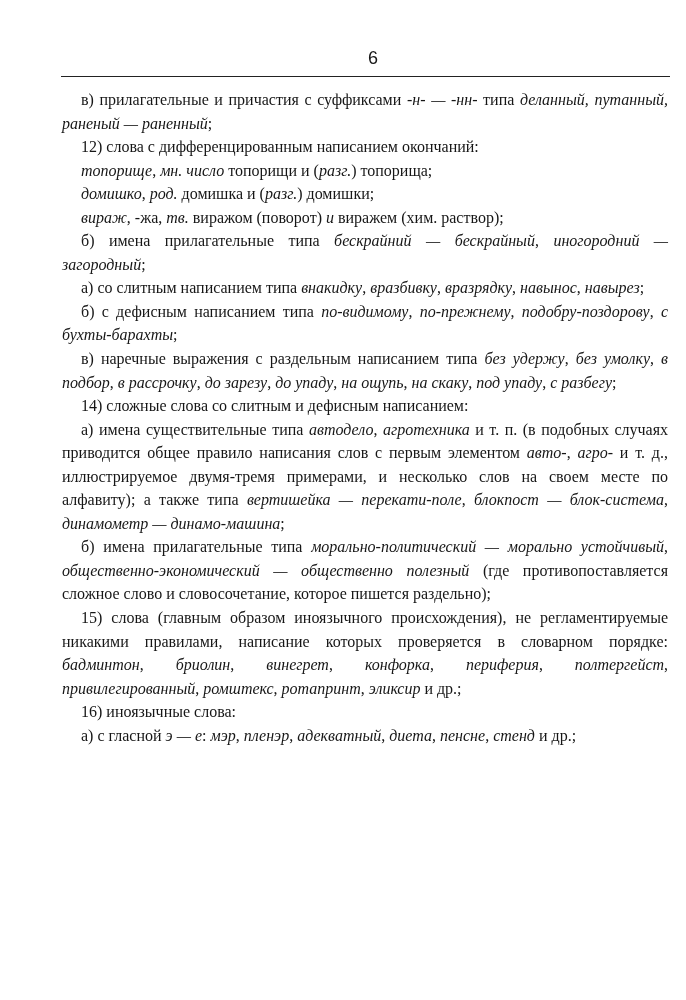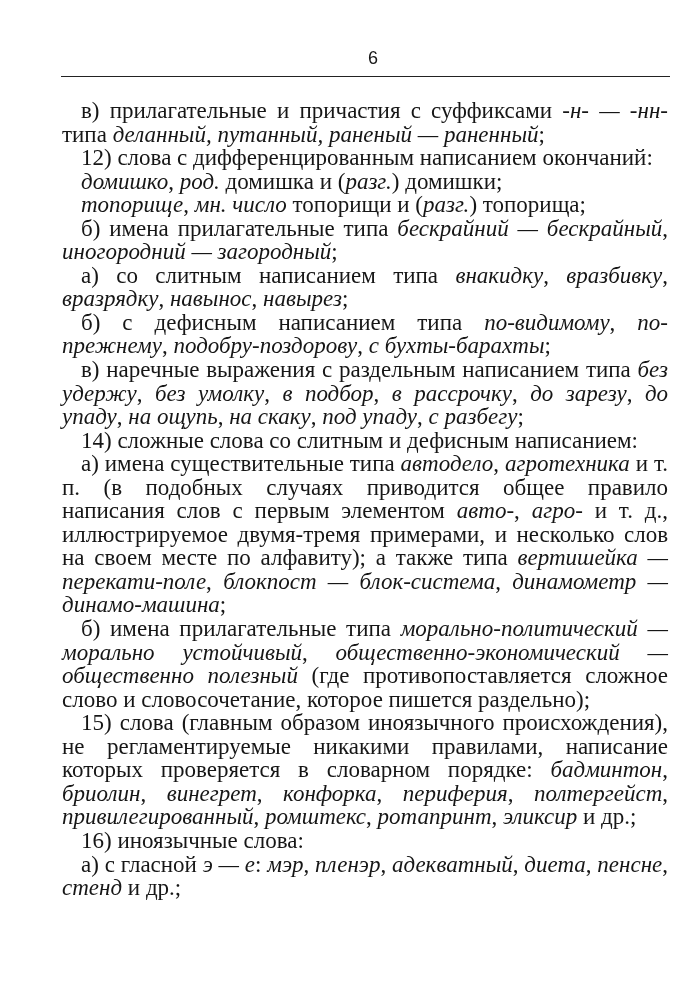--- a/index.html
+++ b/index.html
@@ -1,33 +1,34 @@
 <!DOCTYPE html>
 <html><head>
 <meta charset="utf-8">
 <style>
   html, body { margin: 0; padding: 0; background: #ffffff; }
   body { width: 686px; height: 1000px; position: relative; overflow: hidden; color: #161616; }
   .page-num { position: absolute; top: 48px; left: 0; width: 686px; padding-left: 60px; box-sizing: border-box; text-align: center; font-family: "Liberation Sans", sans-serif; font-size: 18px; }
   .rule { position: absolute; top: 76px; left: 61px; width: 609px; height: 0; border-top: 1.6px solid #222; }
-  .body-text { position: absolute; top: 88px; left: 62px; width: 606px; font-family: "Liberation Serif", serif; font-size: 23px; line-height: 23.55px; margin-top: 11px; }
+  .body-text { position: absolute; top: 88px; left: 62px; width: 606px; font-family: "Liberation Serif", serif; font-size: 16px; line-height: 23.55px; }
   .body-text p { margin: 0; text-align: justify; text-indent: 19px; }
   i { font-style: italic; }
 </style>
 </head>
 <body>
 
 <div class="page-num">6</div>
 <div class="rule"></div>
 
 <div class="body-text">
   <p><span>в) прилагательные и причастия с суффиксами </span><i>-н- — -нн-</i><span> типа </span><i>деланный, путанный, раненый — раненный</i><span>;</span></p>
   <p><span>12) слова с дифференцированным написанием окончаний:</span></p>
+  <p><i>топорище</i><span>, </span><i>мн. число</i><span> топорищи и (</span><i>разг.</i><span>) топорища;</span></p>
   <p><i>домишко</i><span>, </span><i>род.</i><span> домишка и (</span><i>разг.</i><span>) домишки;</span></p>
-  <p><i>топорище</i><span>, </span><i>мн. число</i><span> топорищи и (</span><i>разг.</i><span>) топорища;</span></p>
+  <p><i>вираж</i><span>, -жа, </span><i>тв.</i><span> виражом (поворот) </span><i>и</i><span> виражем (хим. раствор);</span></p>
   <p><span>б) имена прилагательные типа </span><i>бескрайний — бескрайный</i><span>, </span><i>иногородний — загородный</i><span>;</span></p>
   <p><span>а) со слитным написанием типа </span><i>внакидку</i><span>, </span><i>вразбивку</i><span>, </span><i>вразрядку</i><span>, </span><i>навынос</i><span>, </span><i>навырез</i><span>;</span></p>
   <p><span>б) с дефисным написанием типа </span><i>по-видимому</i><span>, </span><i>по-прежнему</i><span>, </span><i>подобру-поздорову</i><span>, </span><i>с бухты-барахты</i><span>;</span></p>
   <p><span>в) наречные выражения с раздельным написанием типа </span><i>без удержу</i><span>, </span><i>без умолку</i><span>, </span><i>в подбор</i><span>, </span><i>в рассрочку</i><span>, </span><i>до зарезу</i><span>, </span><i>до упаду</i><span>, </span><i>на ощупь</i><span>, </span><i>на скаку</i><span>, </span><i>под упаду</i><span>, </span><i>с разбегу</i><span>;</span></p>
   <p><span>14) сложные слова со слитным и дефисным написанием:</span></p>
   <p><span>а) имена существительные типа </span><i>автодело</i><span>, </span><i>агротехника</i><span> и т. п. (в подобных случаях приводится общее правило написания слов с первым элементом </span><i>авто-</i><span>, </span><i>агро-</i><span> и т. д., иллюстрируемое двумя-тремя примерами, и несколько слов на своем месте по алфавиту); а также типа </span><i>вертишейка — перекати-поле</i><span>, </span><i>блокпост — блок-система</i><span>, </span><i>динамометр — динамо-машина</i><span>;</span></p>
   <p><span>б) имена прилагательные типа </span><i>морально-политический — морально устойчивый</i><span>, </span><i>общественно-экономический — общественно полезный</i><span> (где противопоставляется сложное слово и словосочетание, которое пишется раздельно);</span></p>
   <p><span>15) слова (главным образом иноязычного происхождения), не регламентируемые никакими правилами, написание которых проверяется в словарном порядке: </span><i>бадминтон</i><span>, </span><i>бриолин</i><span>, </span><i>винегрет</i><span>, </span><i>конфорка</i><span>, </span><i>периферия</i><span>, </span><i>полтергейст</i><span>, </span><i>привилегированный</i><span>, </span><i>ромштекс</i><span>, </span><i>ротапринт</i><span>, </span><i>эликсир</i><span> и др.;</span></p>
   <p><span>16) иноязычные слова:</span></p>
   <p><span>а) с гласной </span><i>э — е</i><span>: </span><i>мэр</i><span>, </span><i>пленэр</i><span>, </span><i>адекватный</i><span>, </span><i>диета</i><span>, </span><i>пенсне</i><span>, </span><i>стенд</i><span> и др.;</span></p>

